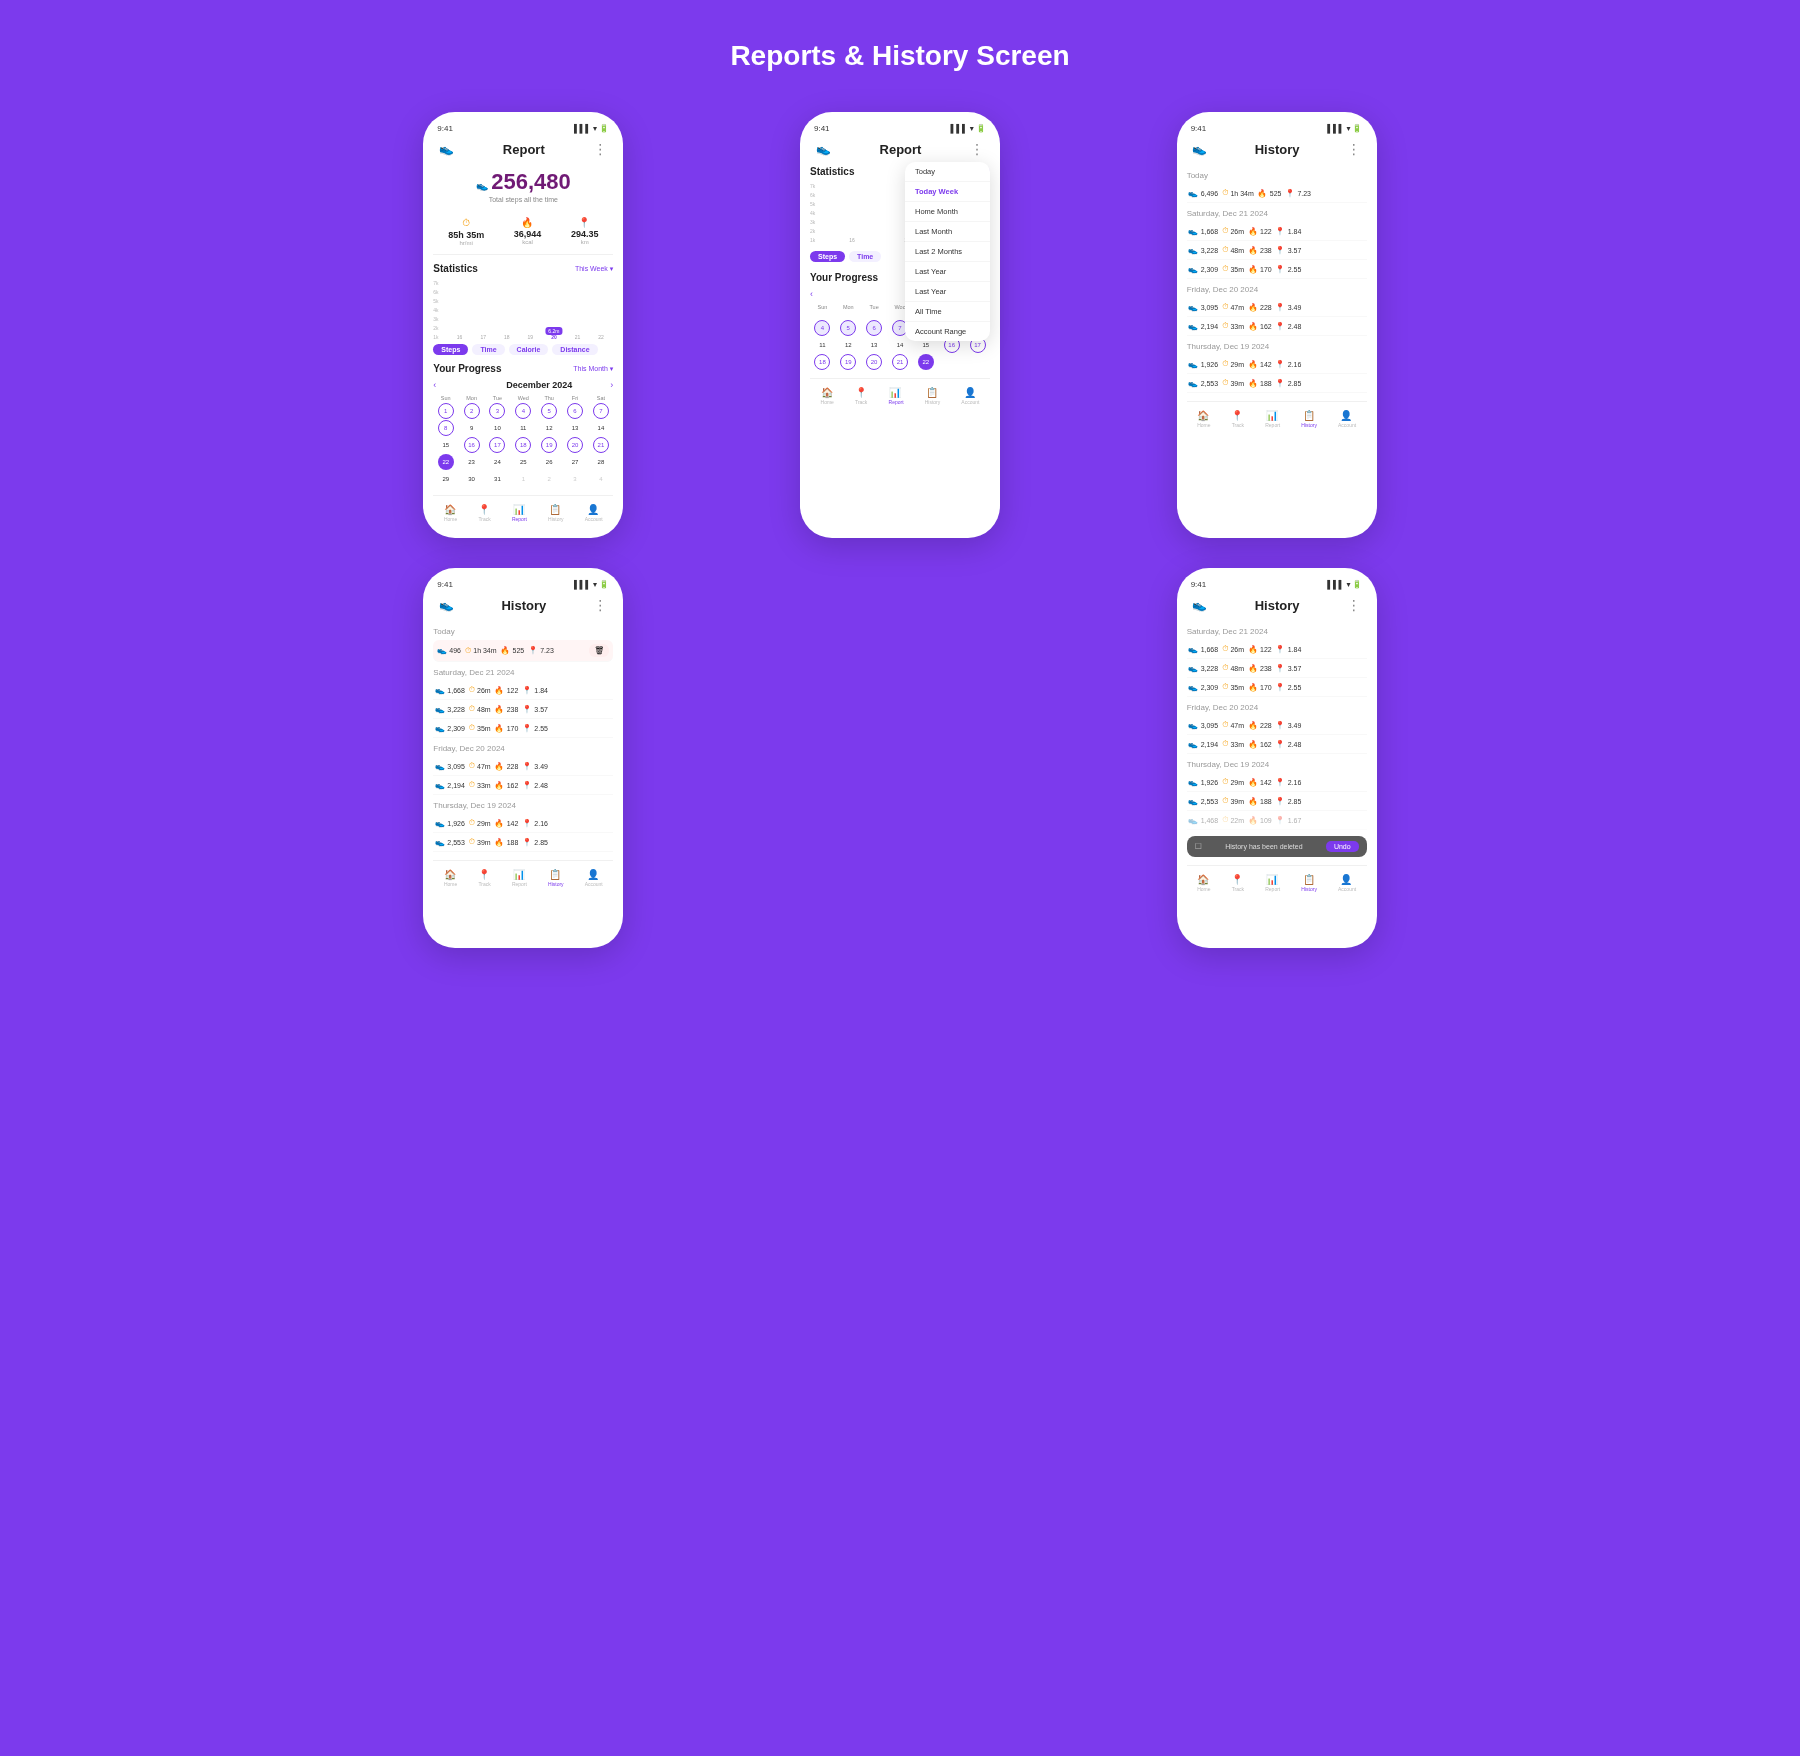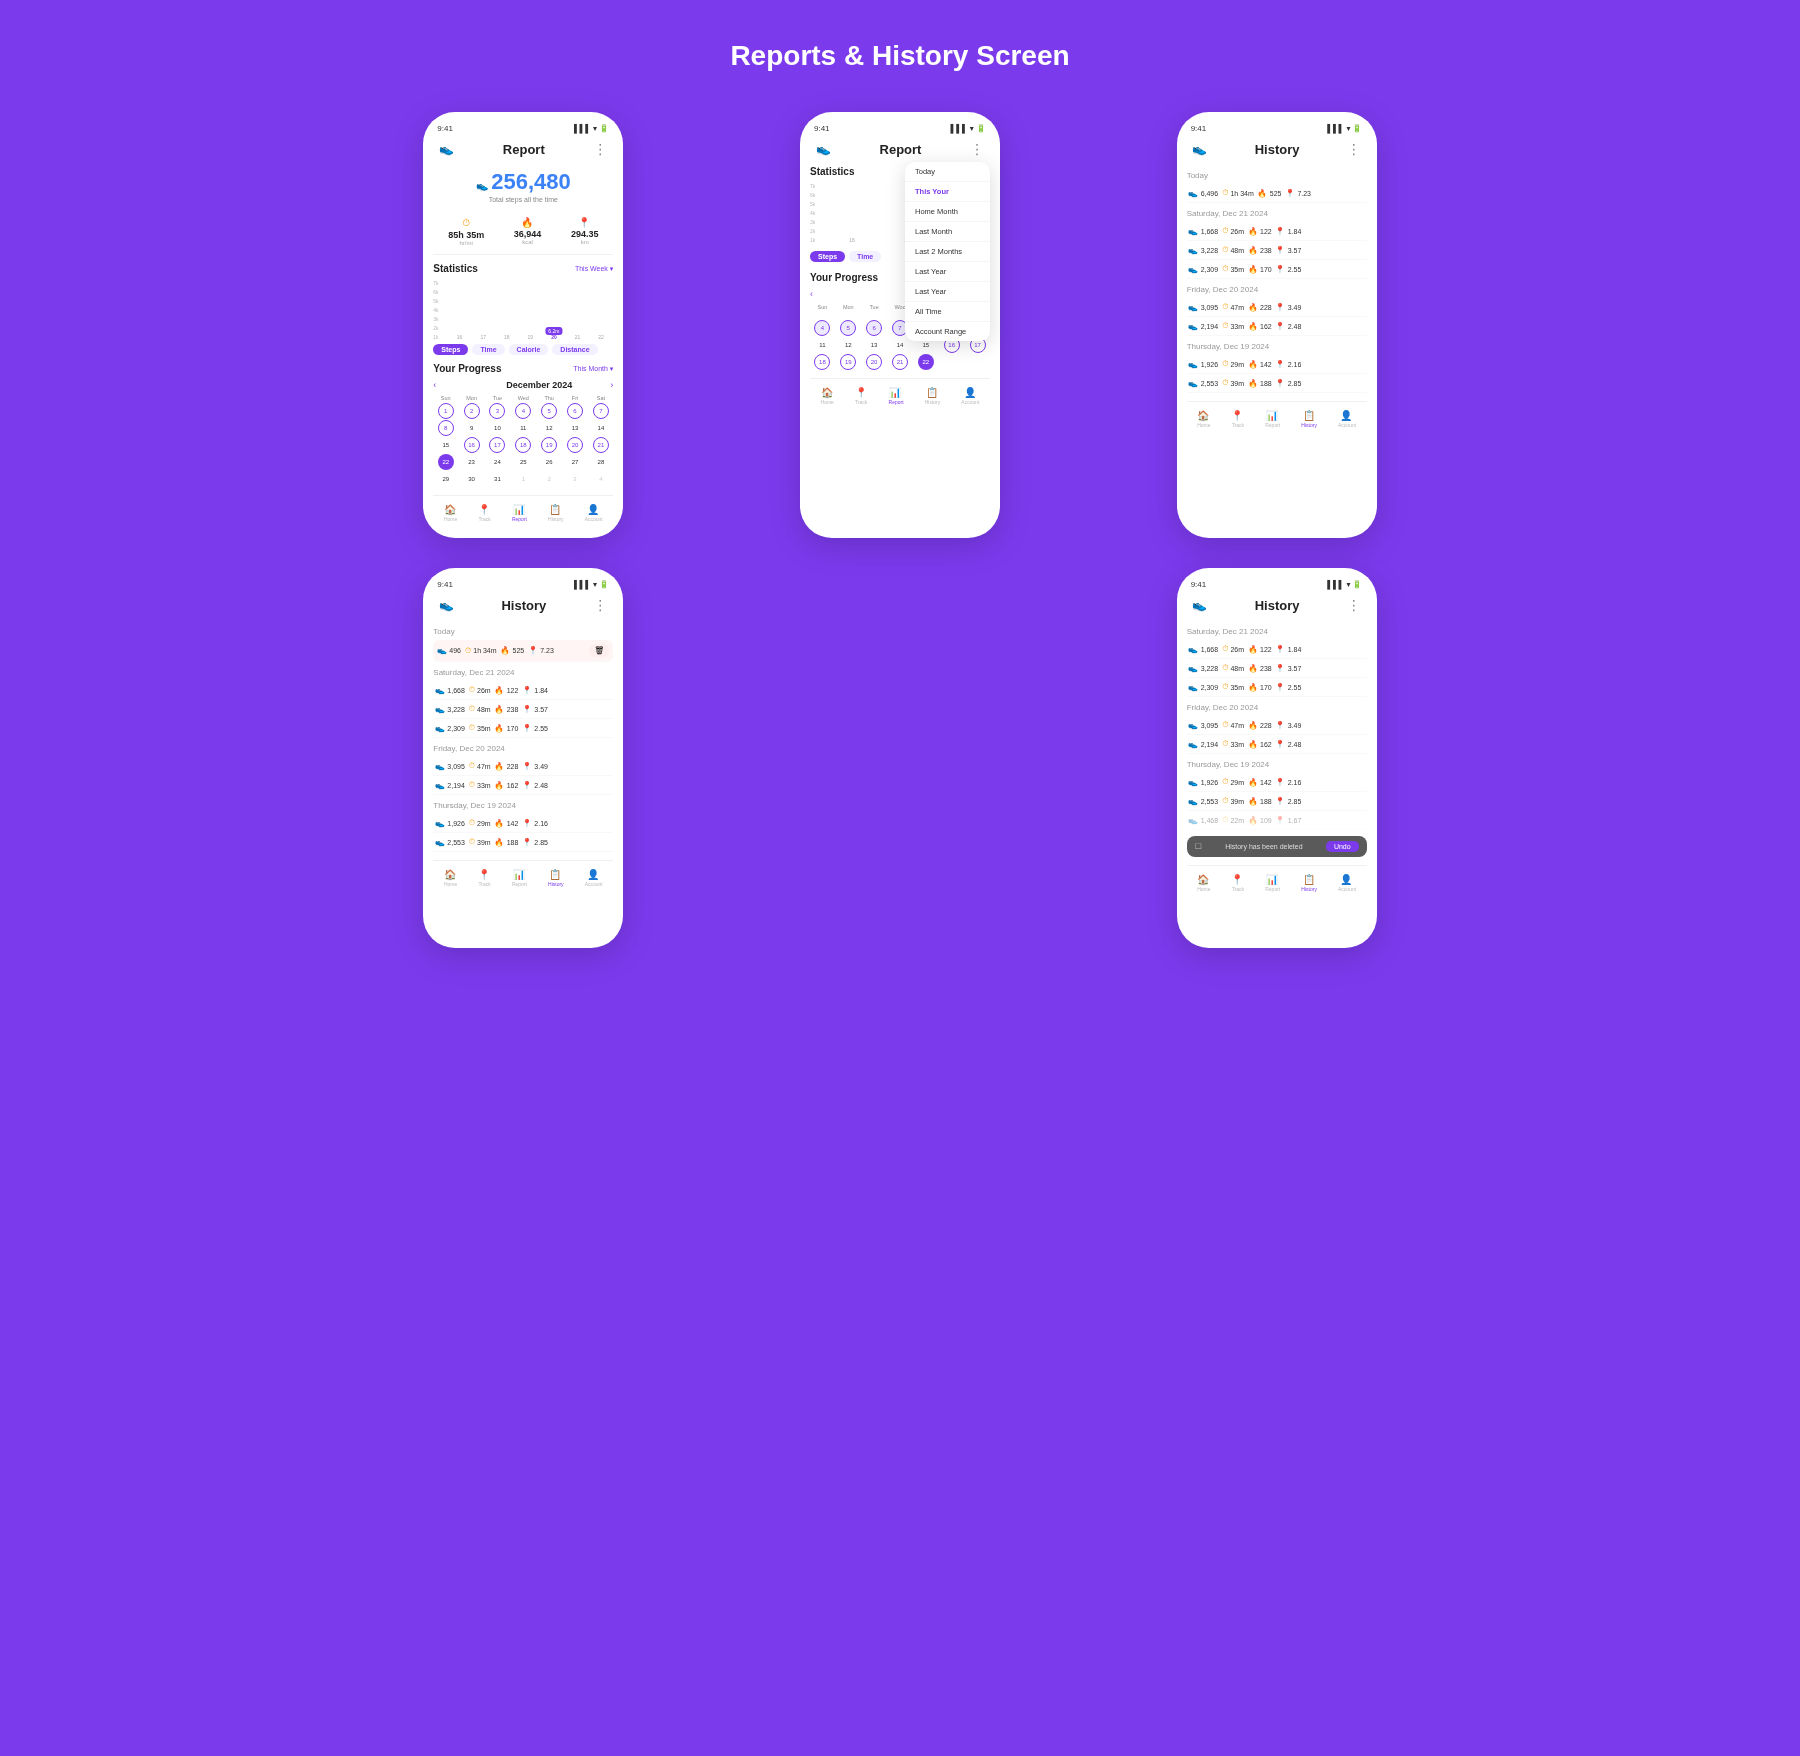--- a/index.html
+++ b/index.html
@@ -62,21 +62,21 @@
     .dots-menu { font-size: 14px; color: #888; }
 
     
     .steps-hero {
       text-align: center;
       padding: 4px 0 8px;
     }
     .steps-hero-number {
       font-size: 22px;
       font-weight: 800;
-      color: #3b82f6;
+      color: #701a75;
     }
     .steps-hero-label {
       font-size: 7px;
       color: #888;
       margin-top: 1px;
     }
     .stats-row {
       display: flex;
       justify-content: space-around;
       padding: 6px 0 8px;
@@ -487,21 +487,21 @@
           </div>
         </div>
       </div>
       <div class="chart-tabs" style="margin-bottom:10px;">
         <div class="chart-tab active">Steps</div>
         <div class="chart-tab inactive">Time</div>
       </div>
 
       <div class="dropdown-overlay">
         <div class="dropdown-item">Today</div>
-        <div class="dropdown-item selected">This Your</div>
+        <div class="dropdown-item selected">Today Week</div>
         <div class="dropdown-item">Home Month</div>
         <div class="dropdown-item">Last Month</div>
         <div class="dropdown-item">Last 2 Months</div>
         <div class="dropdown-item">Last Year</div>
         <div class="dropdown-item">Last Year</div>
         <div class="dropdown-item">All Time</div>
         <div class="dropdown-item">Account Range</div>
       </div>
 
       <div style="margin-top:4px;">

